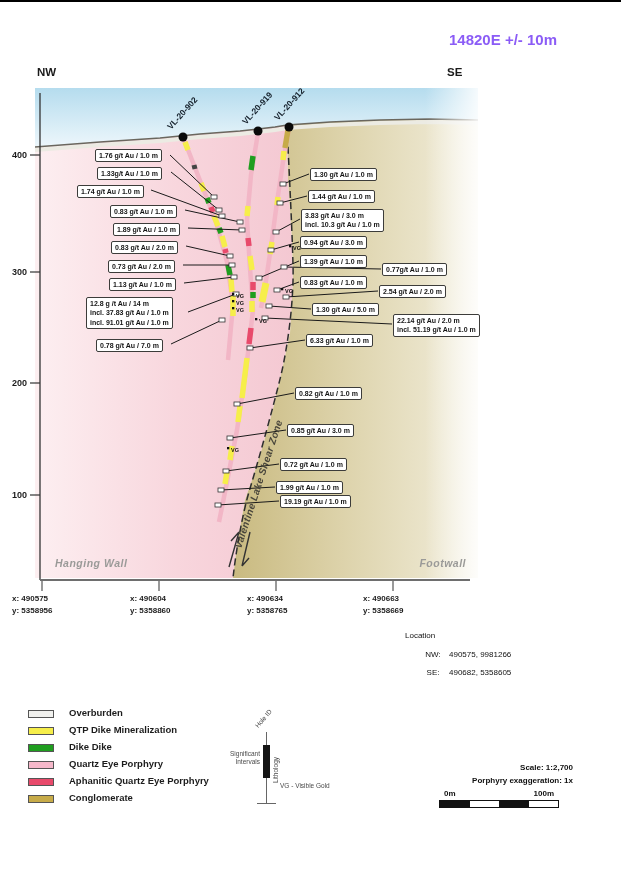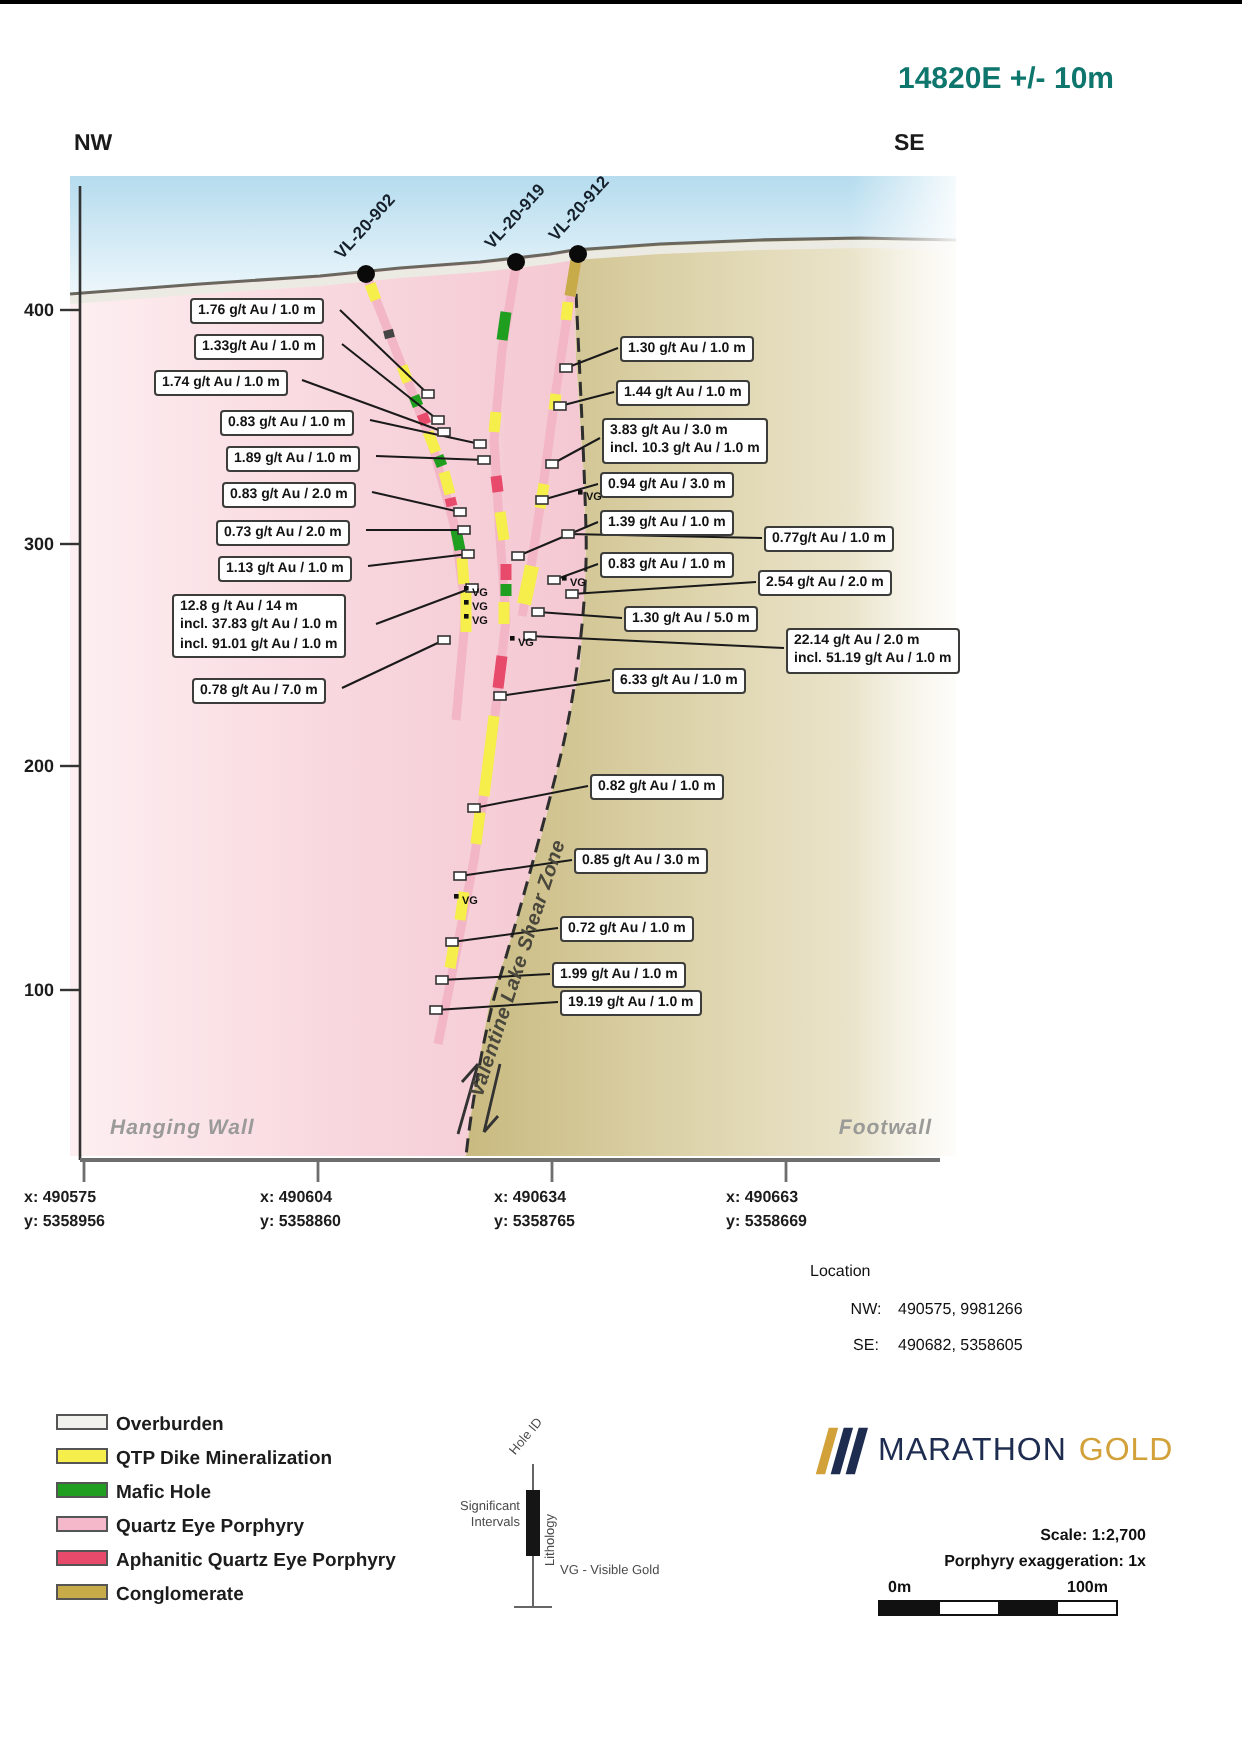--- a/index.html
+++ b/index.html
@@ -1,26 +1,26 @@
 <!DOCTYPE html>
 <html><head>
 <meta charset="utf-8">
 <style>
   html,body{margin:0;padding:0;background:#fff;}
   .page{position:relative;width:621px;height:882px;background:#fff;overflow:hidden;
         font-family:"Liberation Sans",sans-serif;color:#111;}
   .topline{position:absolute;left:0;top:0;width:621px;height:2px;background:#000;}
   svg.section{position:absolute;left:0;top:0;z-index:1;}
-  .title{position:absolute;top:31px;right:64px;font-size:15px;font-weight:bold;color:#0f766e;z-index:2;}
+  .title{position:absolute;top:31px;right:64px;font-size:15px;font-weight:bold;color:#8b5cf6;z-index:2;}
   .corner{position:absolute;font-size:11.5px;font-weight:bold;color:#1a1a1a;z-index:2;}
   .callout{position:absolute;z-index:3;background:#fff;border:1px solid #3c3c3a;border-radius:2px;
            padding:1px 3px;font-size:7px;font-weight:bold;line-height:1.35;white-space:pre-line;color:#141414;}
   
   .legend{position:absolute;left:28px;top:707px;z-index:2;}
-  .lrow{display:flex;align-items:flex-start;gap:4px;margin-bottom:6px;}
+  .lrow{display:flex;align-items:flex-end;gap:15px;margin-bottom:6px;}
   .swatch{width:26px;height:8px;border:1px solid #555;box-sizing:border-box;flex:0 0 auto;}
   .llabel{font-size:9.5px;font-weight:bold;color:#1c1c1c;}
   
   .locbox{position:absolute;left:405px;top:631px;z-index:2;font-weight:normal;}
   .lochead{font-size:8px;margin-bottom:10px;}
   .locrow{display:flex;margin-left:12px;margin-bottom:9px;font-size:8px;}
   .lockey{width:32px;text-align:center;}
   
   .keydiag{position:absolute;left:225px;top:694px;width:135px;height:118px;z-index:2;color:#4a4a4a;font-size:6.5px;}
   .keydiag > div{position:absolute;}
@@ -302,21 +302,21 @@
     <div class="lrow">
       <span class="swatch" style="background-color: rgb(241, 241, 238);"></span>
       <span class="llabel">Overburden</span>
     </div>
     <div class="lrow">
       <span class="swatch" style="background-color: rgb(246, 238, 74);"></span>
       <span class="llabel">QTP Dike Mineralization</span>
     </div>
     <div class="lrow">
       <span class="swatch" style="background-color: rgb(31, 158, 31);"></span>
-      <span class="llabel">Mafic Hole</span>
+      <span class="llabel">Dike Dike</span>
     </div>
     <div class="lrow">
       <span class="swatch" style="background-color: rgb(245, 184, 202);"></span>
       <span class="llabel">Quartz Eye Porphyry</span>
     </div>
     <div class="lrow">
       <span class="swatch" style="background-color: rgb(232, 74, 107);"></span>
       <span class="llabel">Aphanitic Quartz Eye Porphyry</span>
     </div>
     <div class="lrow">
@@ -329,29 +329,20 @@
     <div class="kd-line"></div>
     <div class="kd-holeid">Hole ID</div>
     <div class="kd-bar"></div>
     <div class="kd-sig">Significant
 Intervals</div>
     <div class="kd-lith">Lithology</div>
     <div class="kd-vg">VG - Visible Gold</div>
     <div class="kd-basetick"></div>
   </div>
 
-  <div class="logo">
-    <svg width="28" height="27" viewBox="0 0 30 27">
-      <polygon points="2,26 7,26 14,1 9,1" fill="#d2a13a"></polygon>
-      <polygon points="10,26 15,26 22,1 17,1" fill="#1e2c4f"></polygon>
-      <polygon points="18,26 23,26 30,1 25,1" fill="#1e2c4f"></polygon>
-    </svg>
-    <span class="logo-m">MARATHON</span>
-    <span class="logo-g">GOLD</span>
-  </div>
 
   <div class="scalebox">
     <div class="sctext">Scale: 1:2,700</div>
     <div class="sctext">Porphyry exaggeration: 1x</div>
     <div class="scbar-labels">
       <span>0m</span>
       <span>100m</span>
     </div>
     <div class="scbar">
       <span class="sb-b"></span>

